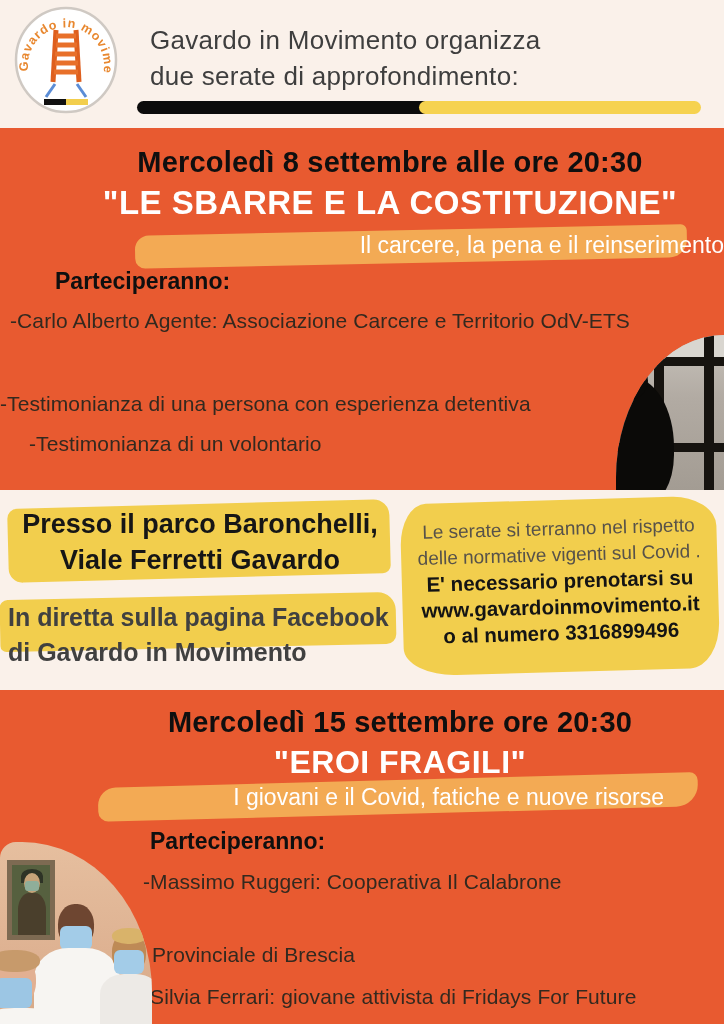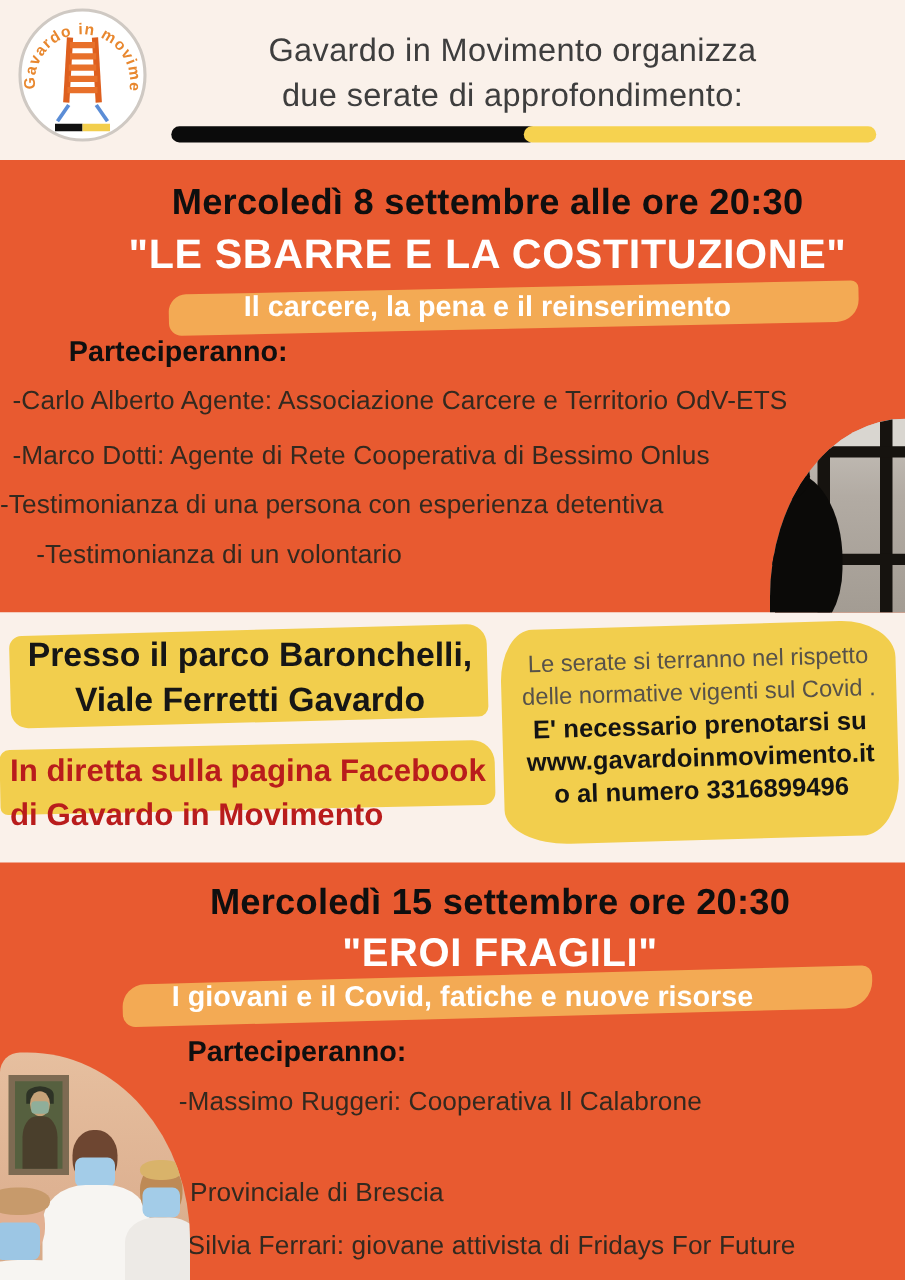--- a/index.html
+++ b/index.html
@@ -3,56 +3,56 @@
 <meta charset="utf-8">
 <style>
   * { margin:0; padding:0; box-sizing:border-box; }
   html,body { width:724px; }
   body { font-family:"Liberation Sans","DejaVu Sans",sans-serif; }
   .poster { position:relative; width:724px; height:1024px; overflow:hidden; background:#FAF1EA; }
 
   
   .header { position:absolute; left:0; top:0; width:724px; height:128px; background:#FAF1EA; }
   .logo { position:absolute; left:14px; top:6px; width:104px; height:108px; }
-  .header-title { position:absolute; left:150px; top:22px; width:520px; text-align:center;
+  .header-title { position:absolute; left:150px; top:22px; width:520px; text-align:left;
     font-size:26px; color:#3E3E3E; font-weight:400; line-height:36px; letter-spacing:.3px; }
   .divider { position:absolute; left:137px; top:101px; width:564px; height:13px; }
   .divider .black { position:absolute; left:0; top:0; width:52%; height:13px; background:#0B0B0B; border-radius:7px; }
   .divider .yellow { position:absolute; right:0; top:0; width:50%; height:13px; background:#F6D24F; border-radius:7px; }
 
   
   .sec1 { position:absolute; left:0; top:128px; width:724px; height:362px; background:#E85A30; }
   .sec2 { position:absolute; left:0; top:690px; width:724px; height:334px; background:#E85A30; }
   .date-line { position:absolute; left:56px; right:0; text-align:center; font-weight:700;
     font-size:29px; color:#0F0F0F; letter-spacing:.2px; }
   .big-title { position:absolute; left:56px; right:0; text-align:center; font-weight:800;
     font-size:33px; color:#FFFFFF; letter-spacing:.5px; }
   .hl-orange { position:absolute; background:#F3AA54; transform:rotate(-1.2deg); }
-  .sub-line { position:absolute; text-align:center; font-weight:700; font-size:23px; color:#FFFFFF; }
+  .sub-line { position:absolute; text-align:right; font-weight:400; font-size:23px; color:#FFFFFF; }
   .part-label { position:absolute; font-weight:700; font-size:23px; color:#0F0F0F; }
   .part-item { position:absolute; font-size:21px; color:#33291F; letter-spacing:.1px; }
 
   
   .prison-photo { position:absolute; right:0; top:207px; width:108px; height:155px; overflow:hidden;
     border-top-left-radius:100% 92%; background:linear-gradient(180deg,#C8C3BC 0%,#B2ABA3 40%,#A39C93 100%); }
   .prison-photo .sky { position:absolute; left:0; top:0; width:100%; height:26px; background:#D9D6D0; }
   .prison-photo .vbar { position:absolute; top:0; width:10px; height:100%; background:#16130F; }
   .prison-photo .hbar { position:absolute; left:0; width:100%; height:9px; background:#16130F; }
   .prison-photo .silhouette { position:absolute; left:-22px; top:42px; width:80px; height:130px;
     background:#0B0A08; border-radius:46% 54% 40% 40%; }
   .prison-photo .silhouette:before { content:""; position:absolute; left:8px; top:-16px; width:46px; height:40px;
     background:#0B0A08; border-radius:50%; }
 
   
   .venue { position:absolute; left:0; top:490px; width:620px; height:200px; background:#FAF1EA; }
   .hl-yellow { position:absolute; background:#F2CE4D; }
   .loc-text { position:absolute; left:8px; top:16px; width:384px; text-align:center;
     font-weight:800; font-size:27px; color:#161616; line-height:36px; }
   .stream-text { position:absolute; left:8px; top:110px; width:400px; text-align:left;
-    font-weight:800; font-size:25px; color:#b91c1c; line-height:35px; }
+    font-weight:800; font-size:25px; color:#404040; line-height:35px; }
   .covid-box { position:absolute; left:402px; top:10px; width:316px; height:172px; background:#F2CE4D;
     transform:rotate(-1.6deg); border-radius:26px 44px 30px 52px / 42px 30px 46px 28px;
     padding-top:16px; text-align:center; }
   .covid-reg { font-size:19px; color:#57524A; line-height:26px; }
   .covid-bold { font-size:20.5px; color:#141414; font-weight:800; line-height:26px; }
 
   
   .people-photo { position:absolute; left:0; top:152px; width:152px; height:182px; overflow:hidden;
     border-radius:16px 130px 0 0 / 16px 150px 0 0;
     background:linear-gradient(180deg,#E6BF9F 0%,#DEB292 60%,#D6A886 100%); }
@@ -109,21 +109,20 @@
   </div>
 
   <div class="sec1">
     <div class="date-line nowrap" style="top:18px;">Mercoledì 8 settembre alle ore 20:30</div>
     <div class="big-title nowrap" style="top:56px;">"LE SBARRE E LA COSTITUZIONE"</div>
     <div class="hl-orange" style="left:135px; top:102px; width:552px; height:33px; border-radius:14px 6px 18px 10px;"></div>
     <div class="sub-line nowrap" style="left:56px; right:0; top:104px;">Il carcere, la pena e il reinserimento</div>
 
     <div class="part-label" style="left:55px; top:140px;">Parteciperanno:</div>
     <div class="part-item nowrap" style="left:10px; top:181px;">-Carlo Alberto Agente: Associazione Carcere e Territorio OdV-ETS</div>
-    <div class="part-item nowrap" style="left:10px; top:225px;">-Marco Dotti: Agente di Rete Cooperativa di Bessimo Onlus</div>
     <div class="part-item nowrap" style="left:0; top:264px;">-Testimonianza di una persona con esperienza detentiva</div>
     <div class="part-item nowrap" style="left:10px; top:304px;margin-left:19px;">-Testimonianza di un volontario</div>
 
     <div class="prison-photo">
       <div class="sky"></div>
       <div class="vbar" style="left:38px;"></div>
       <div class="vbar" style="left:88px;"></div>
       <div class="hbar" style="top:22px;"></div>
       <div class="hbar" style="top:108px;"></div>
       <div class="silhouette"></div>

